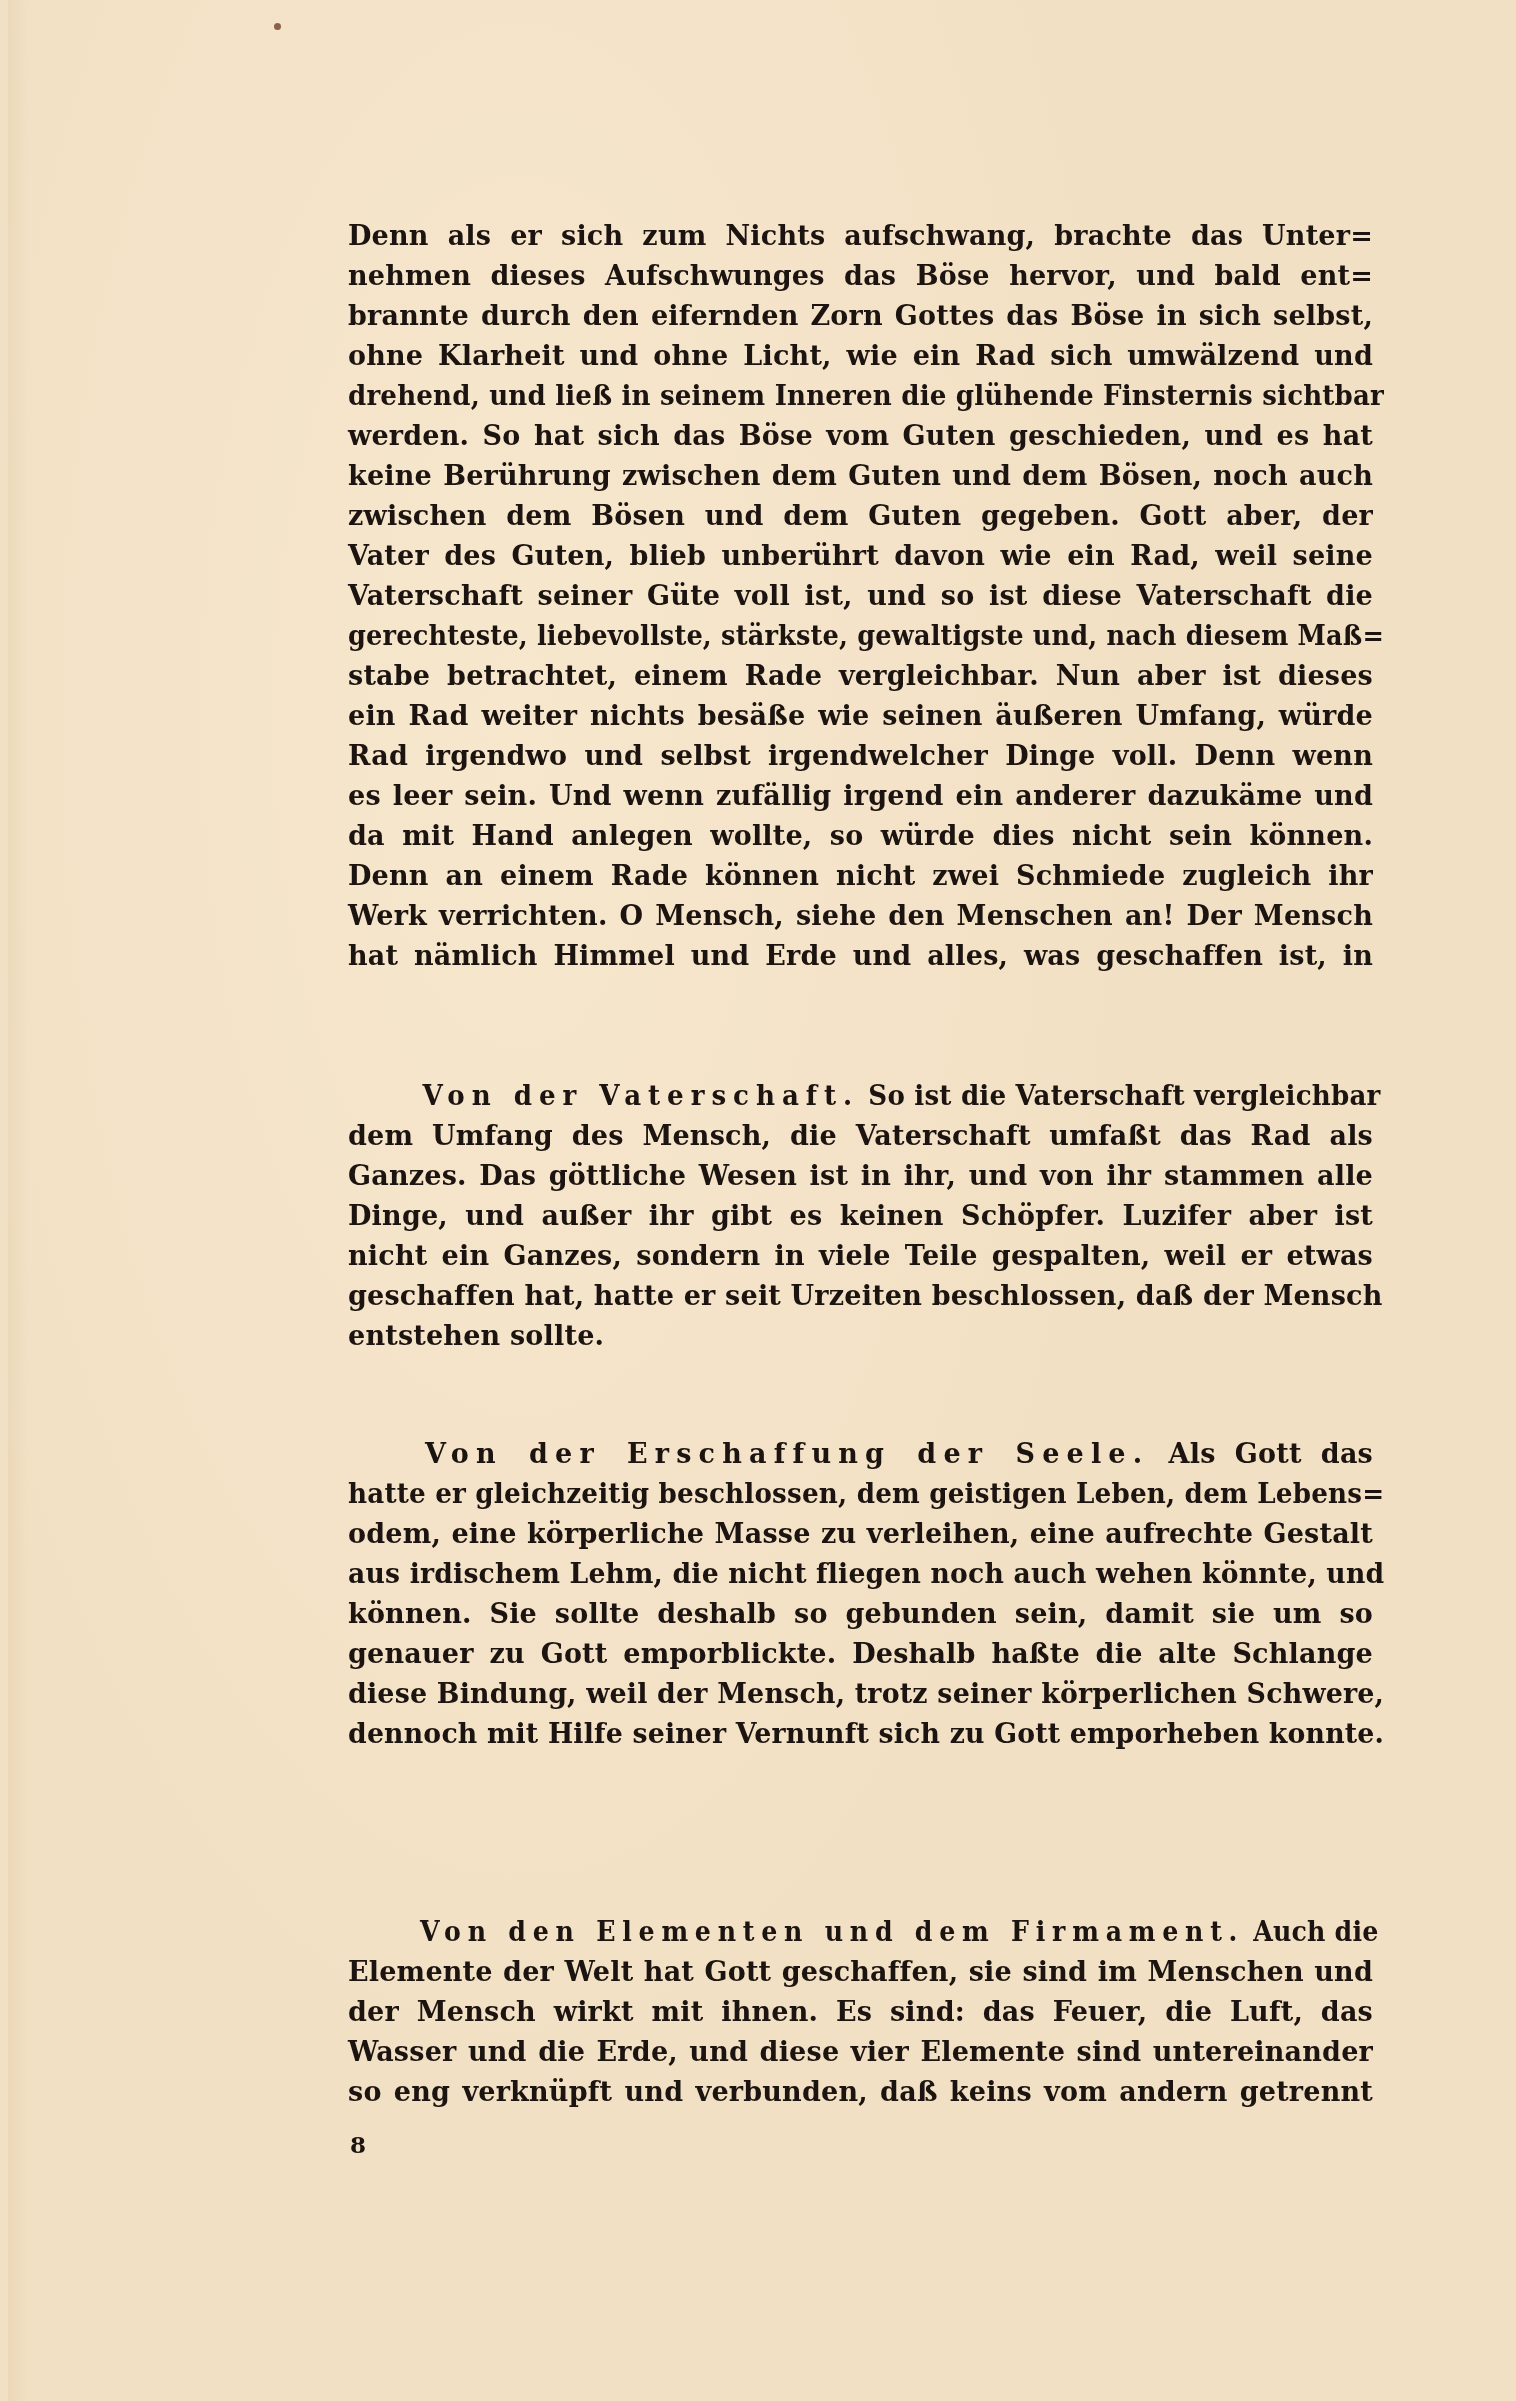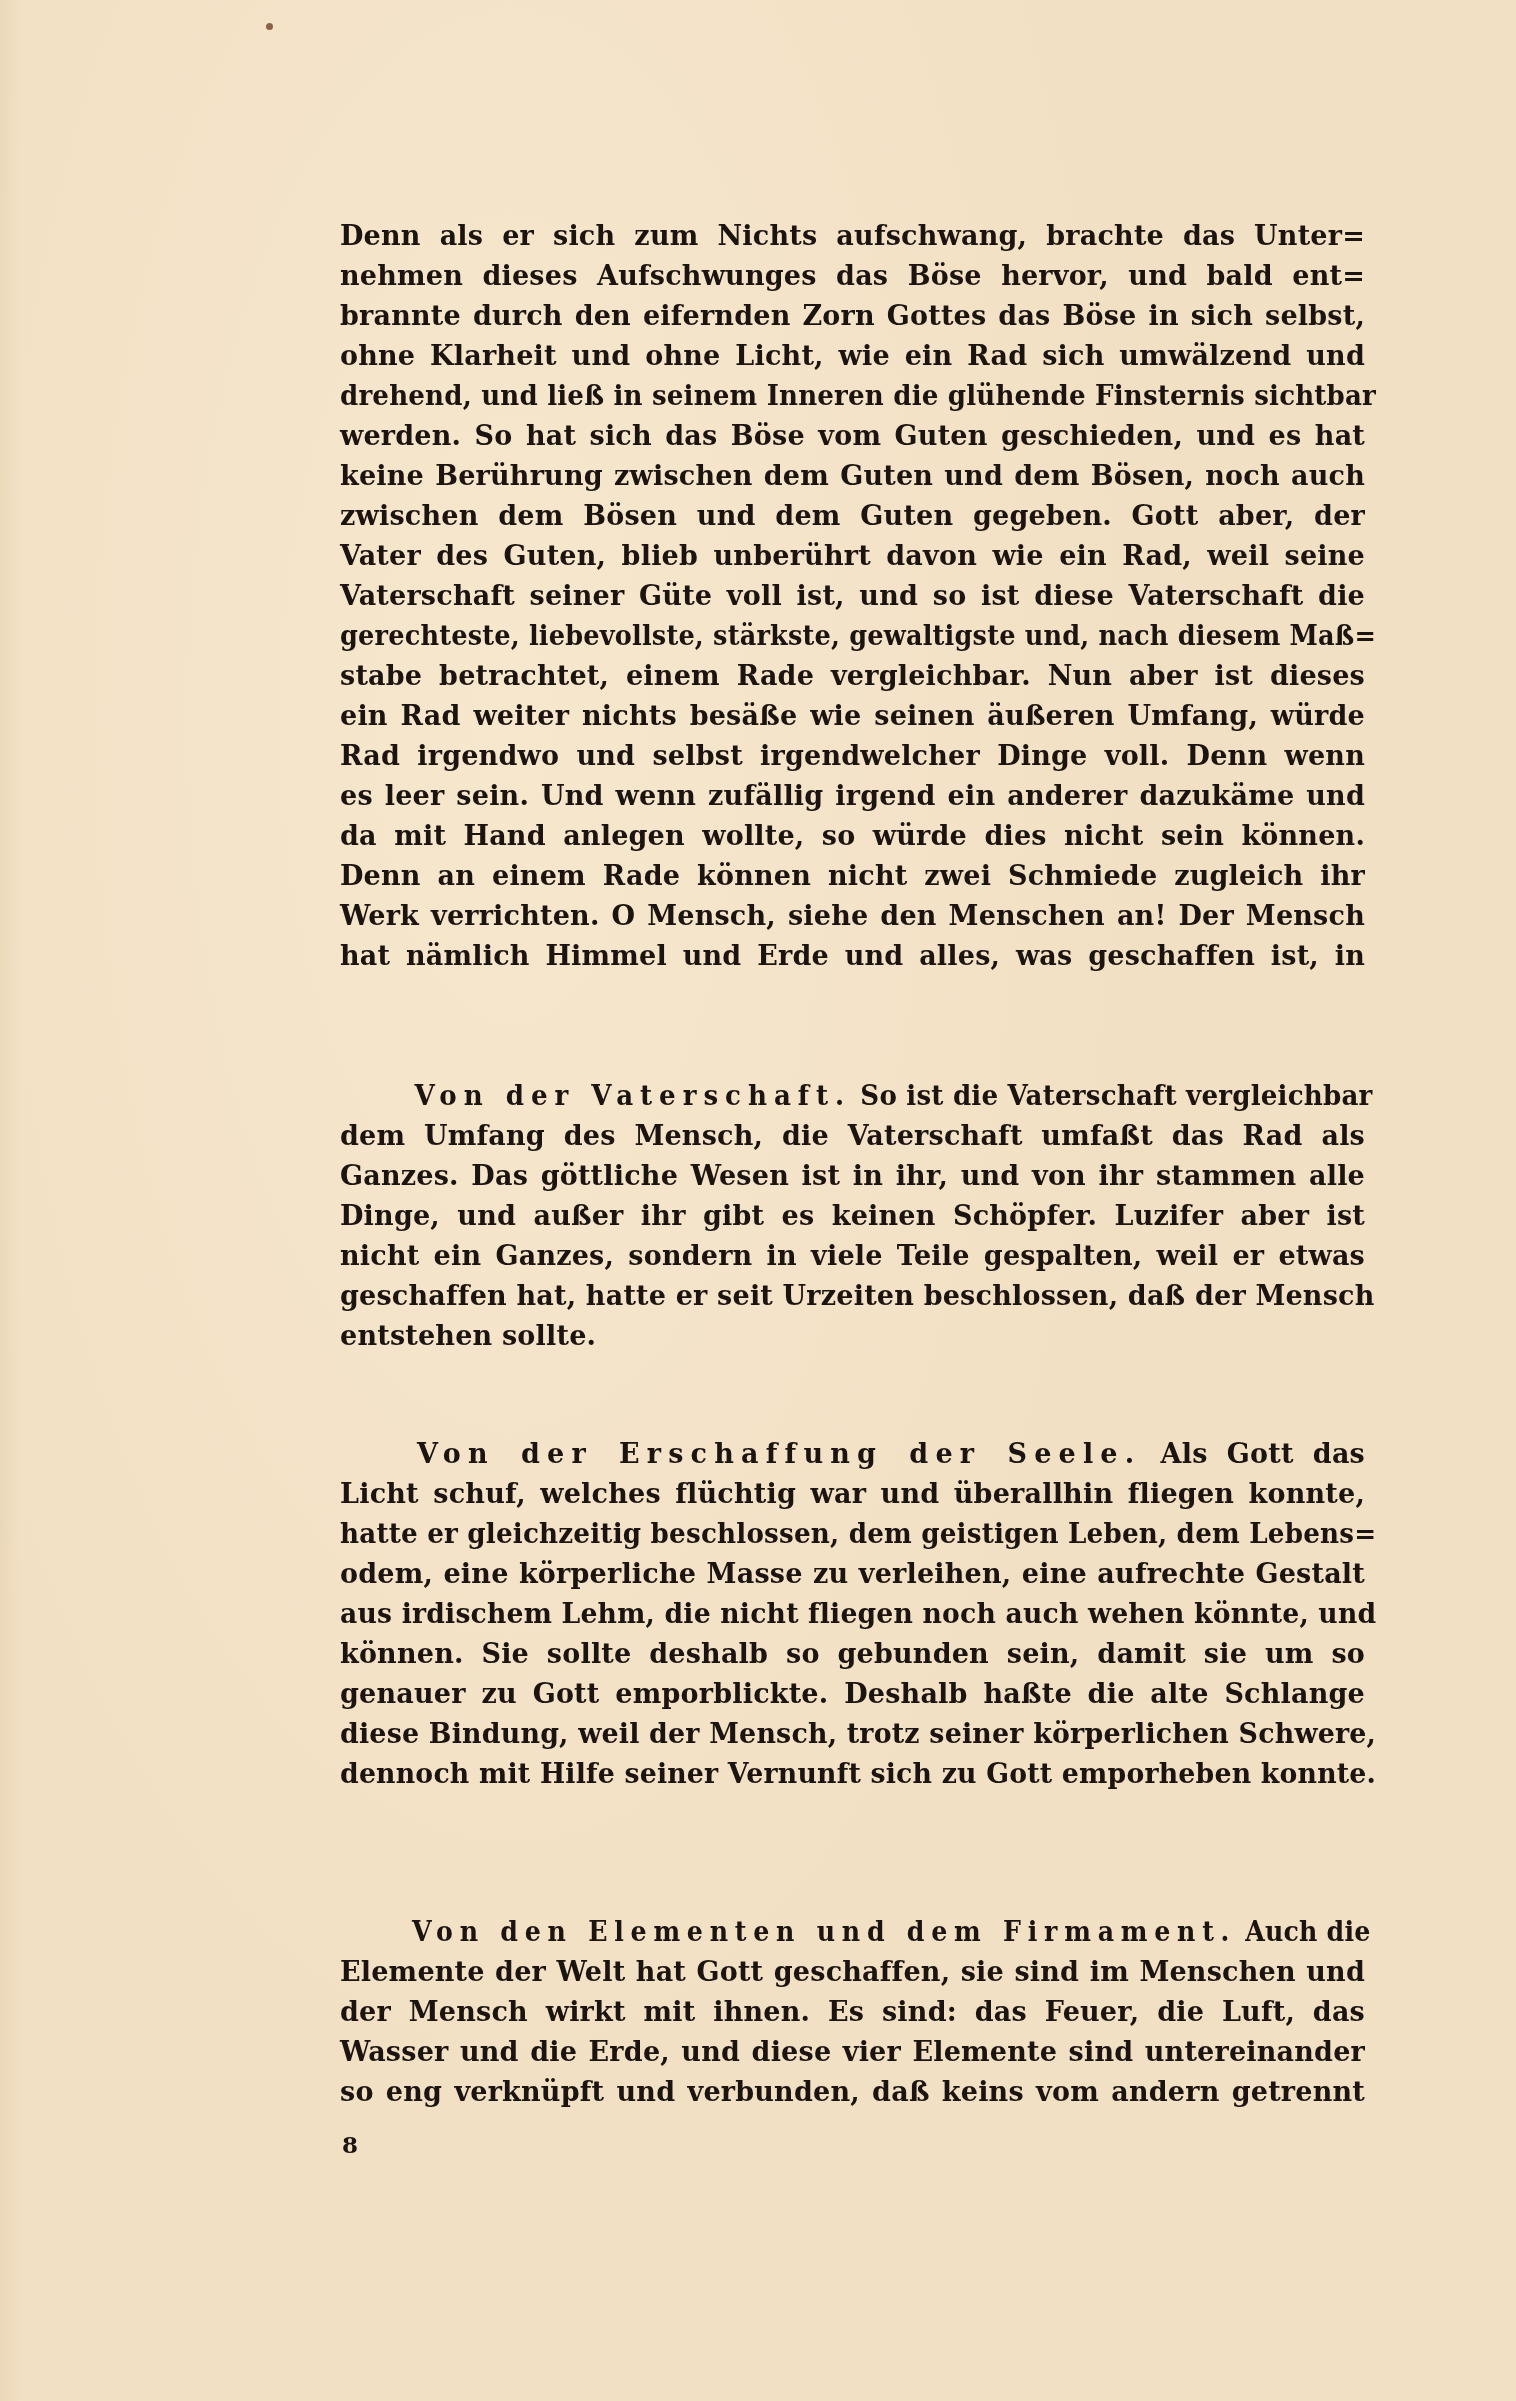--- a/index.html
+++ b/index.html
@@ -4,21 +4,21 @@
 <style>
   html, body { margin: 0; padding: 0; }
   body {
     width: 1517px; height: 2401px;
     background: #f2e0c4;
     position: relative; overflow: hidden;
     font-family: "DejaVu Serif", "Liberation Serif", serif;
     color: #1c1410;
   }
   .page {
-    position: absolute; left: 0; top: 0; width: 1278px; height: 2401px;
+    position: absolute; left: 8px; top: 0; width: 1278px; height: 2401px;
     background:
       radial-gradient(ellipse at 40% 30%, rgba(255,244,222,0.35), rgba(0,0,0,0) 60%),
       linear-gradient(90deg, rgba(214,190,150,0.25) 0px, rgba(0,0,0,0) 20.6px, rgba(0,0,0,0) 1489px, rgba(200,175,135,0.35) 1517px);
   }
   .speck {
     position: absolute; left: 266px; top: 23px; width: 7.2px; height: 7.2px;
     border-radius: 50%; background: #7a4a30; opacity: .85;
   }
   .textblock {
     position: absolute; left: 340px; width: 1025px;
@@ -82,21 +82,20 @@
     <div class="line" style="display: block;">nicht ein Ganzes, sondern in viele Teile gespalten, weil er etwas</div>
     <div class="line" style="display: block;">geschaffen hat, hatte er seit Urzeiten beschlossen, daß der Mensch</div>
     <div class="line last">entstehen sollte.</div>
   </div>
 
   <div class="textblock para-3">
     <div class="line" style="display: block;">
       <span class="head">Von der Erschaffung der Seele.</span>
       <span>Als Gott das</span>
     </div>
-    <div class="line" style="display: block;">Licht schuf, welches flüchtig war und überallhin fliegen konnte,</div>
     <div class="line" style="display: block; transform-origin: left center; transform: scaleX(0.9698); width: 1057px;">hatte er gleichzeitig beschlossen, dem geistigen Leben, dem Lebens=</div>
     <div class="line" style="display: block;">odem, eine körperliche Masse zu verleihen, eine aufrechte Gestalt</div>
     <div class="line" style="display: block; transform-origin: left center; transform: scaleX(0.9866); width: 1039px;">aus irdischem Lehm, die nicht fliegen noch auch wehen könnte, und</div>
     <div class="line" style="display: block;">können. Sie sollte deshalb so gebunden sein, damit sie um so</div>
     <div class="line" style="display: block;">genauer zu Gott emporblickte. Deshalb haßte die alte Schlange</div>
     <div class="line" style="display: block; transform-origin: left center; transform: scaleX(0.994); width: 1031px;">diese Bindung, weil der Mensch, trotz seiner körperlichen Schwere,</div>
     <div class="line" style="display: block; transform-origin: left center; transform: scaleX(0.99); width: 1036px;">dennoch mit Hilfe seiner Vernunft sich zu Gott emporheben konnte.</div>
   </div>
 
   <div class="textblock para-4">

